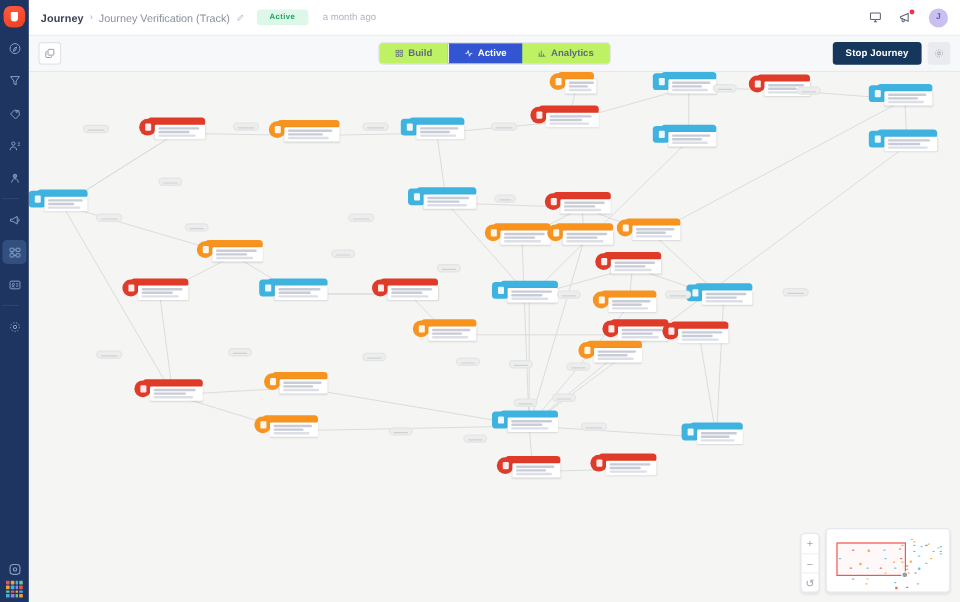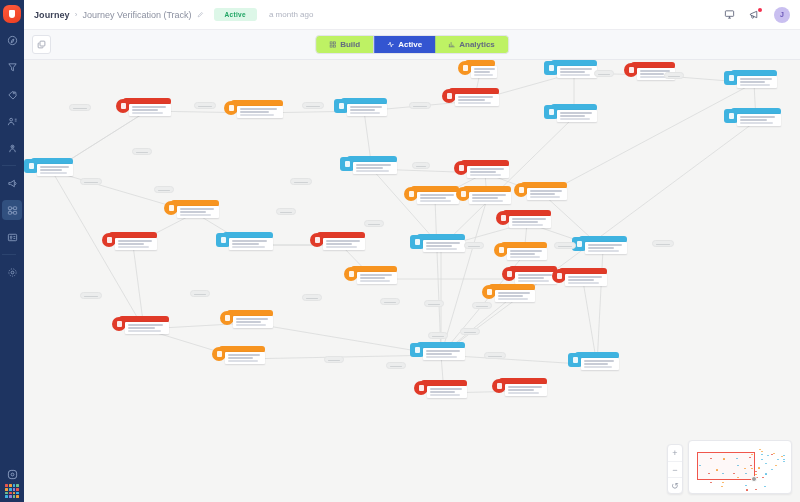--- a/index.html
+++ b/index.html
@@ -351,20 +351,29 @@
         <span>Active</span>
       </div>
       <div class="seg-btn">
         <svg width="7" height="7" viewBox="0 0 24 24" fill="none" stroke="currentColor" stroke-width="2.2">
           <path d="M4 20V10M10 20V4M16 20v-7M22 20H2"></path>
         </svg>
         <span>Analytics</span>
       </div>
     </div>
 
+    <div class="tool-right">
+      <div class="btn-stop">Stop Journey</div>
+      <div class="btn-gear">
+        <svg width="9" height="9" viewBox="0 0 24 24" fill="none" stroke="currentColor" stroke-width="2">
+          <circle cx="12" cy="12" r="3.2"></circle>
+            <circle cx="12" cy="12" r="8" stroke-dasharray="2 3"></circle>
+        </svg>
+      </div>
+    </div>
   </div>
 
   <div id="canvas">
     <svg id="edges">
         <line x1="28" y1="111" x2="123" y2="51" stroke="#d9dada" stroke-width="0.8"></line>
         <line x1="123" y1="51" x2="233" y2="53" stroke="#d9dada" stroke-width="0.8"></line>
         <line x1="233" y1="53" x2="340" y2="51" stroke="#d9dada" stroke-width="0.8"></line>
         <line x1="340" y1="51" x2="450" y2="41" stroke="#d9dada" stroke-width="0.8"></line>
         <line x1="450" y1="41" x2="550" y2="13" stroke="#d9dada" stroke-width="0.8"></line>
         <line x1="550" y1="13" x2="629" y2="15" stroke="#d9dada" stroke-width="0.8"></line>

